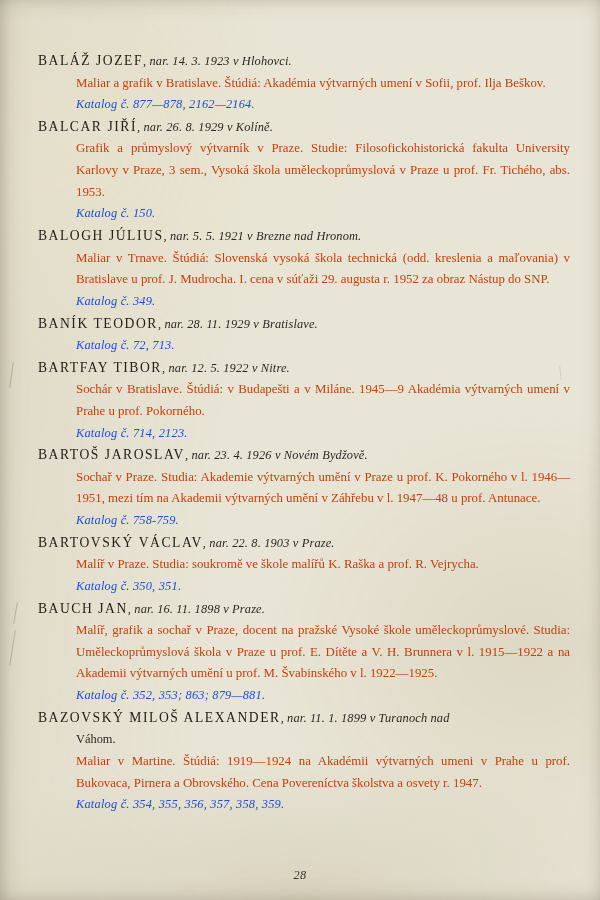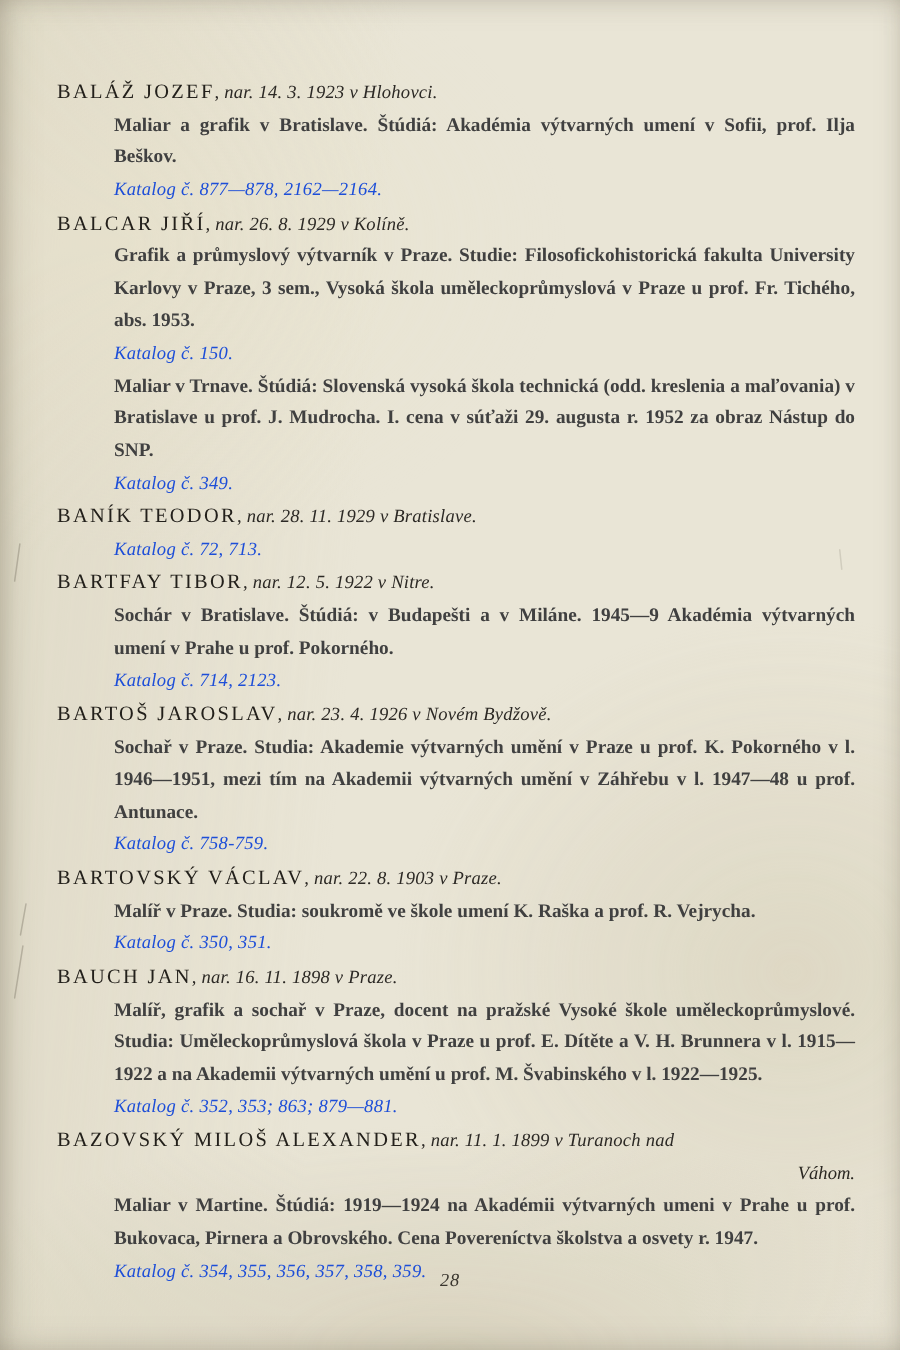--- a/index.html
+++ b/index.html
@@ -80,55 +80,52 @@
     font-weight: 400;
     color: #23201b;
   }
   .birth {
     font-style: italic;
     font-size: 12.4px;
     letter-spacing: 0.15px;
     color: #2c2925;
   }
   .birth-cont {
-    font-style: italic;
     font-size: 12.4px;
     display: block;
     margin-left: 38px;
     line-height: 21.6px;
-    text-align: right;
   }
 
   .body-text {
     margin: 0;
     margin-left: 38px;
     font-size: 12.85px;
     line-height: 21.65px;
     text-align: justify;
     text-justify: inter-word;
     hyphens: none;
-    color: #404040;
-    font-weight: bold;
+    color: #c2410c;
   }
 
   .katalog {
     margin: 0;
     margin-left: 38px;
     font-style: italic;
     font-size: 12.4px;
     line-height: 21.6px;
     letter-spacing: 0.2px;
     color: #1d4ed8;
   }
 
   .folio {
     position: absolute;
     left: 0;
     right: 0;
-    top: 834px;
+    top: 856px;
     text-align: center;
     font-style: italic;
     font-size: 12.2px;
     color: #39352e;
     letter-spacing: 0.5px;
   }
 
   
   .page, .folio {
     text-rendering: optimizeLegibility;
@@ -154,20 +151,23 @@
 
     <div class="entry">
       <p class="headline">
         <span class="surname">BALCAR JIŘÍ</span><span class="birth">, nar. 26. 8. 1929 v Kolíně.</span>
       </p>
       <p class="body-text">Grafik a průmyslový výtvarník v Praze. Studie: Filosofickohistorická fakulta University Karlovy v Praze, 3 sem., Vysoká škola uměleckoprůmyslová v Praze u prof. Fr. Tichého, abs. 1953.</p>
       <p class="katalog">Katalog č. 150.</p>
     </div>
 
     <div class="entry">
+      <p class="headline">
+        <span class="surname">BALOGH JÚLIUS</span><span class="birth">, nar. 5. 5. 1921 v Brezne nad Hronom.</span>
+      </p>
       <p class="body-text">Maliar v Trnave. Štúdiá: Slovenská vysoká škola technická (odd. kreslenia a maľovania) v Bratislave u prof. J. Mudrocha. I. cena v súťaži 29. augusta r. 1952 za obraz Nástup do SNP.</p>
       <p class="katalog">Katalog č. 349.</p>
     </div>
 
     <div class="entry">
       <p class="headline">
         <span class="surname">BANÍK TEODOR</span><span class="birth">, nar. 28. 11. 1929 v Bratislave.</span>
       </p>
       <p class="katalog">Katalog č. 72, 713.</p>
     </div>
@@ -185,21 +185,21 @@
         <span class="surname">BARTOŠ JAROSLAV</span><span class="birth">, nar. 23. 4. 1926 v Novém Bydžově.</span>
       </p>
       <p class="body-text">Sochař v Praze. Studia: Akademie výtvarných umění v Praze u prof. K. Pokorného v l. 1946—1951, mezi tím na Akademii výtvarných umění v Záhřebu v l. 1947—48 u prof. Antunace.</p>
       <p class="katalog">Katalog č. 758-759.</p>
     </div>
 
     <div class="entry">
       <p class="headline">
         <span class="surname">BARTOVSKÝ VÁCLAV</span><span class="birth">, nar. 22. 8. 1903 v Praze.</span>
       </p>
-      <p class="body-text">Malíř v Praze. Studia: soukromě ve škole umení K. Raška a prof. R. Vejrycha.</p>
+      <p class="body-text">Malíř v Praze. Studia: soukromě ve škole malířů K. Raška a prof. R. Vejrycha.</p>
       <p class="katalog">Katalog č. 350, 351.</p>
     </div>
 
     <div class="entry">
       <p class="headline">
         <span class="surname">BAUCH JAN</span><span class="birth">, nar. 16. 11. 1898 v Praze.</span>
       </p>
       <p class="body-text">Malíř, grafik a sochař v Praze, docent na pražské Vysoké škole uměleckoprůmyslové. Studia: Uměleckoprůmyslová škola v Praze u prof. E. Dítěte a V. H. Brunnera v l. 1915—1922 a na Akademii výtvarných umění u prof. M. Švabinského v l. 1922—1925.</p>
       <p class="katalog">Katalog č. 352, 353; 863; 879—881.</p>
     </div>

